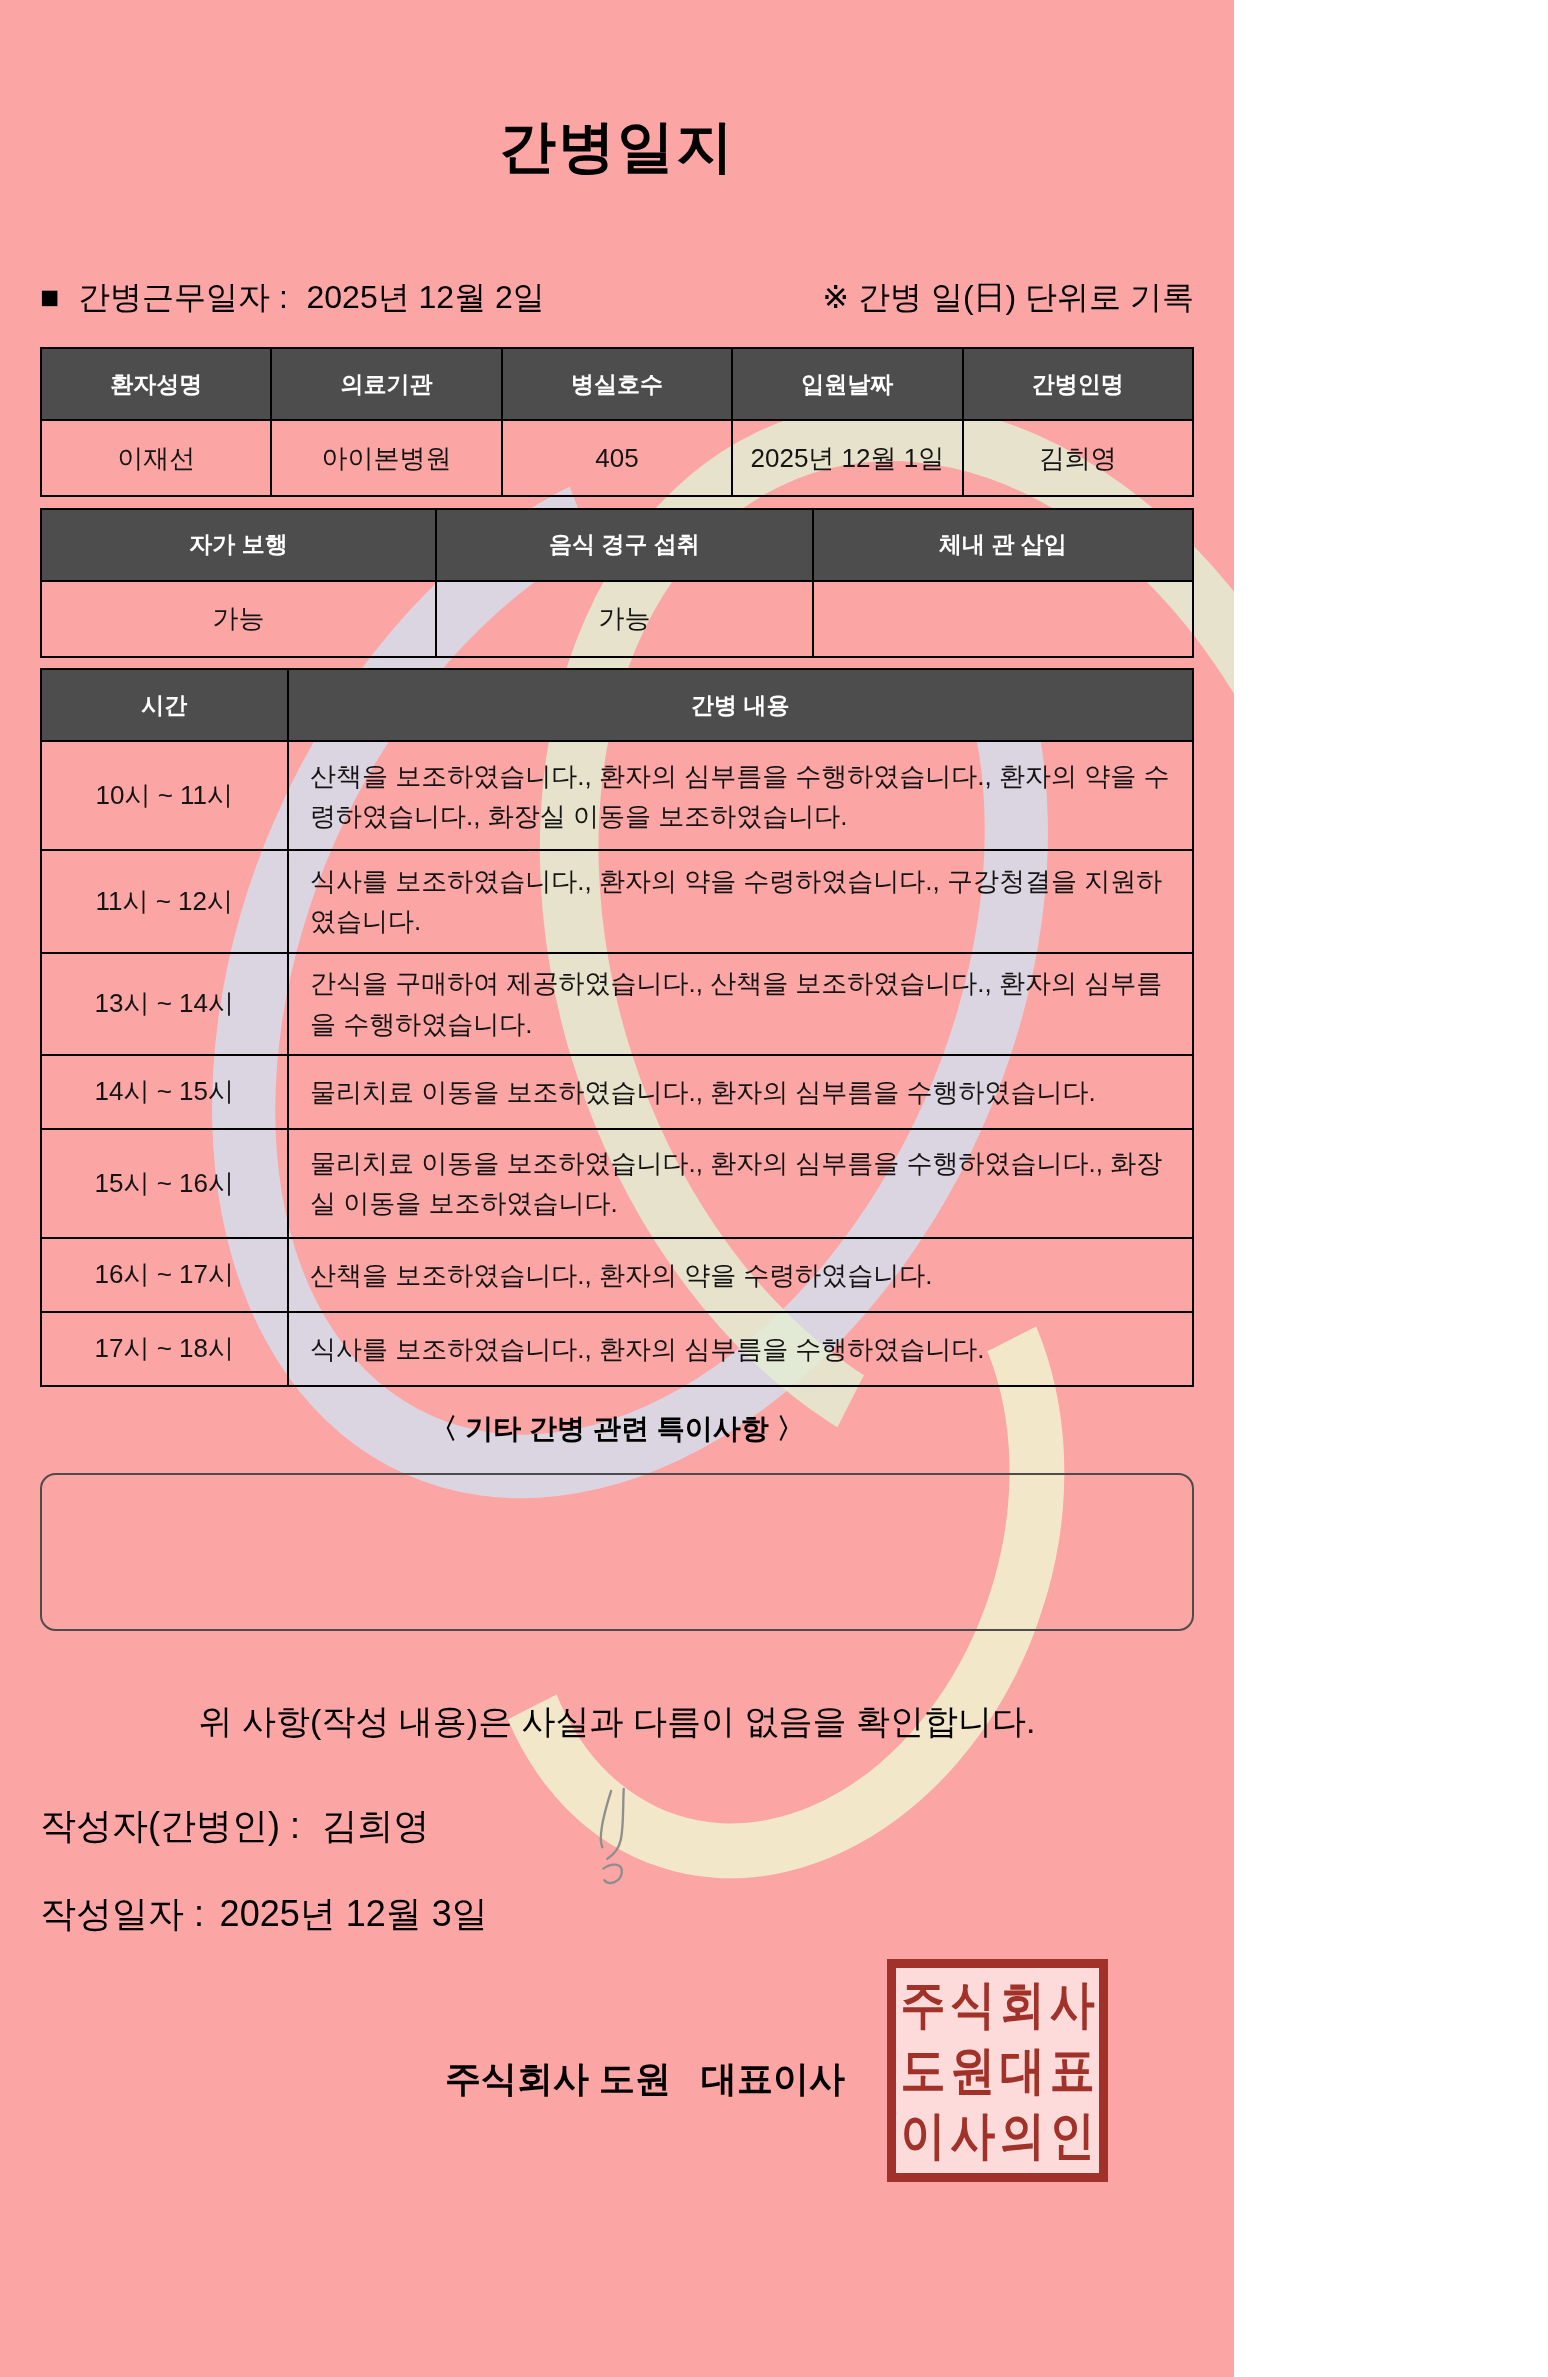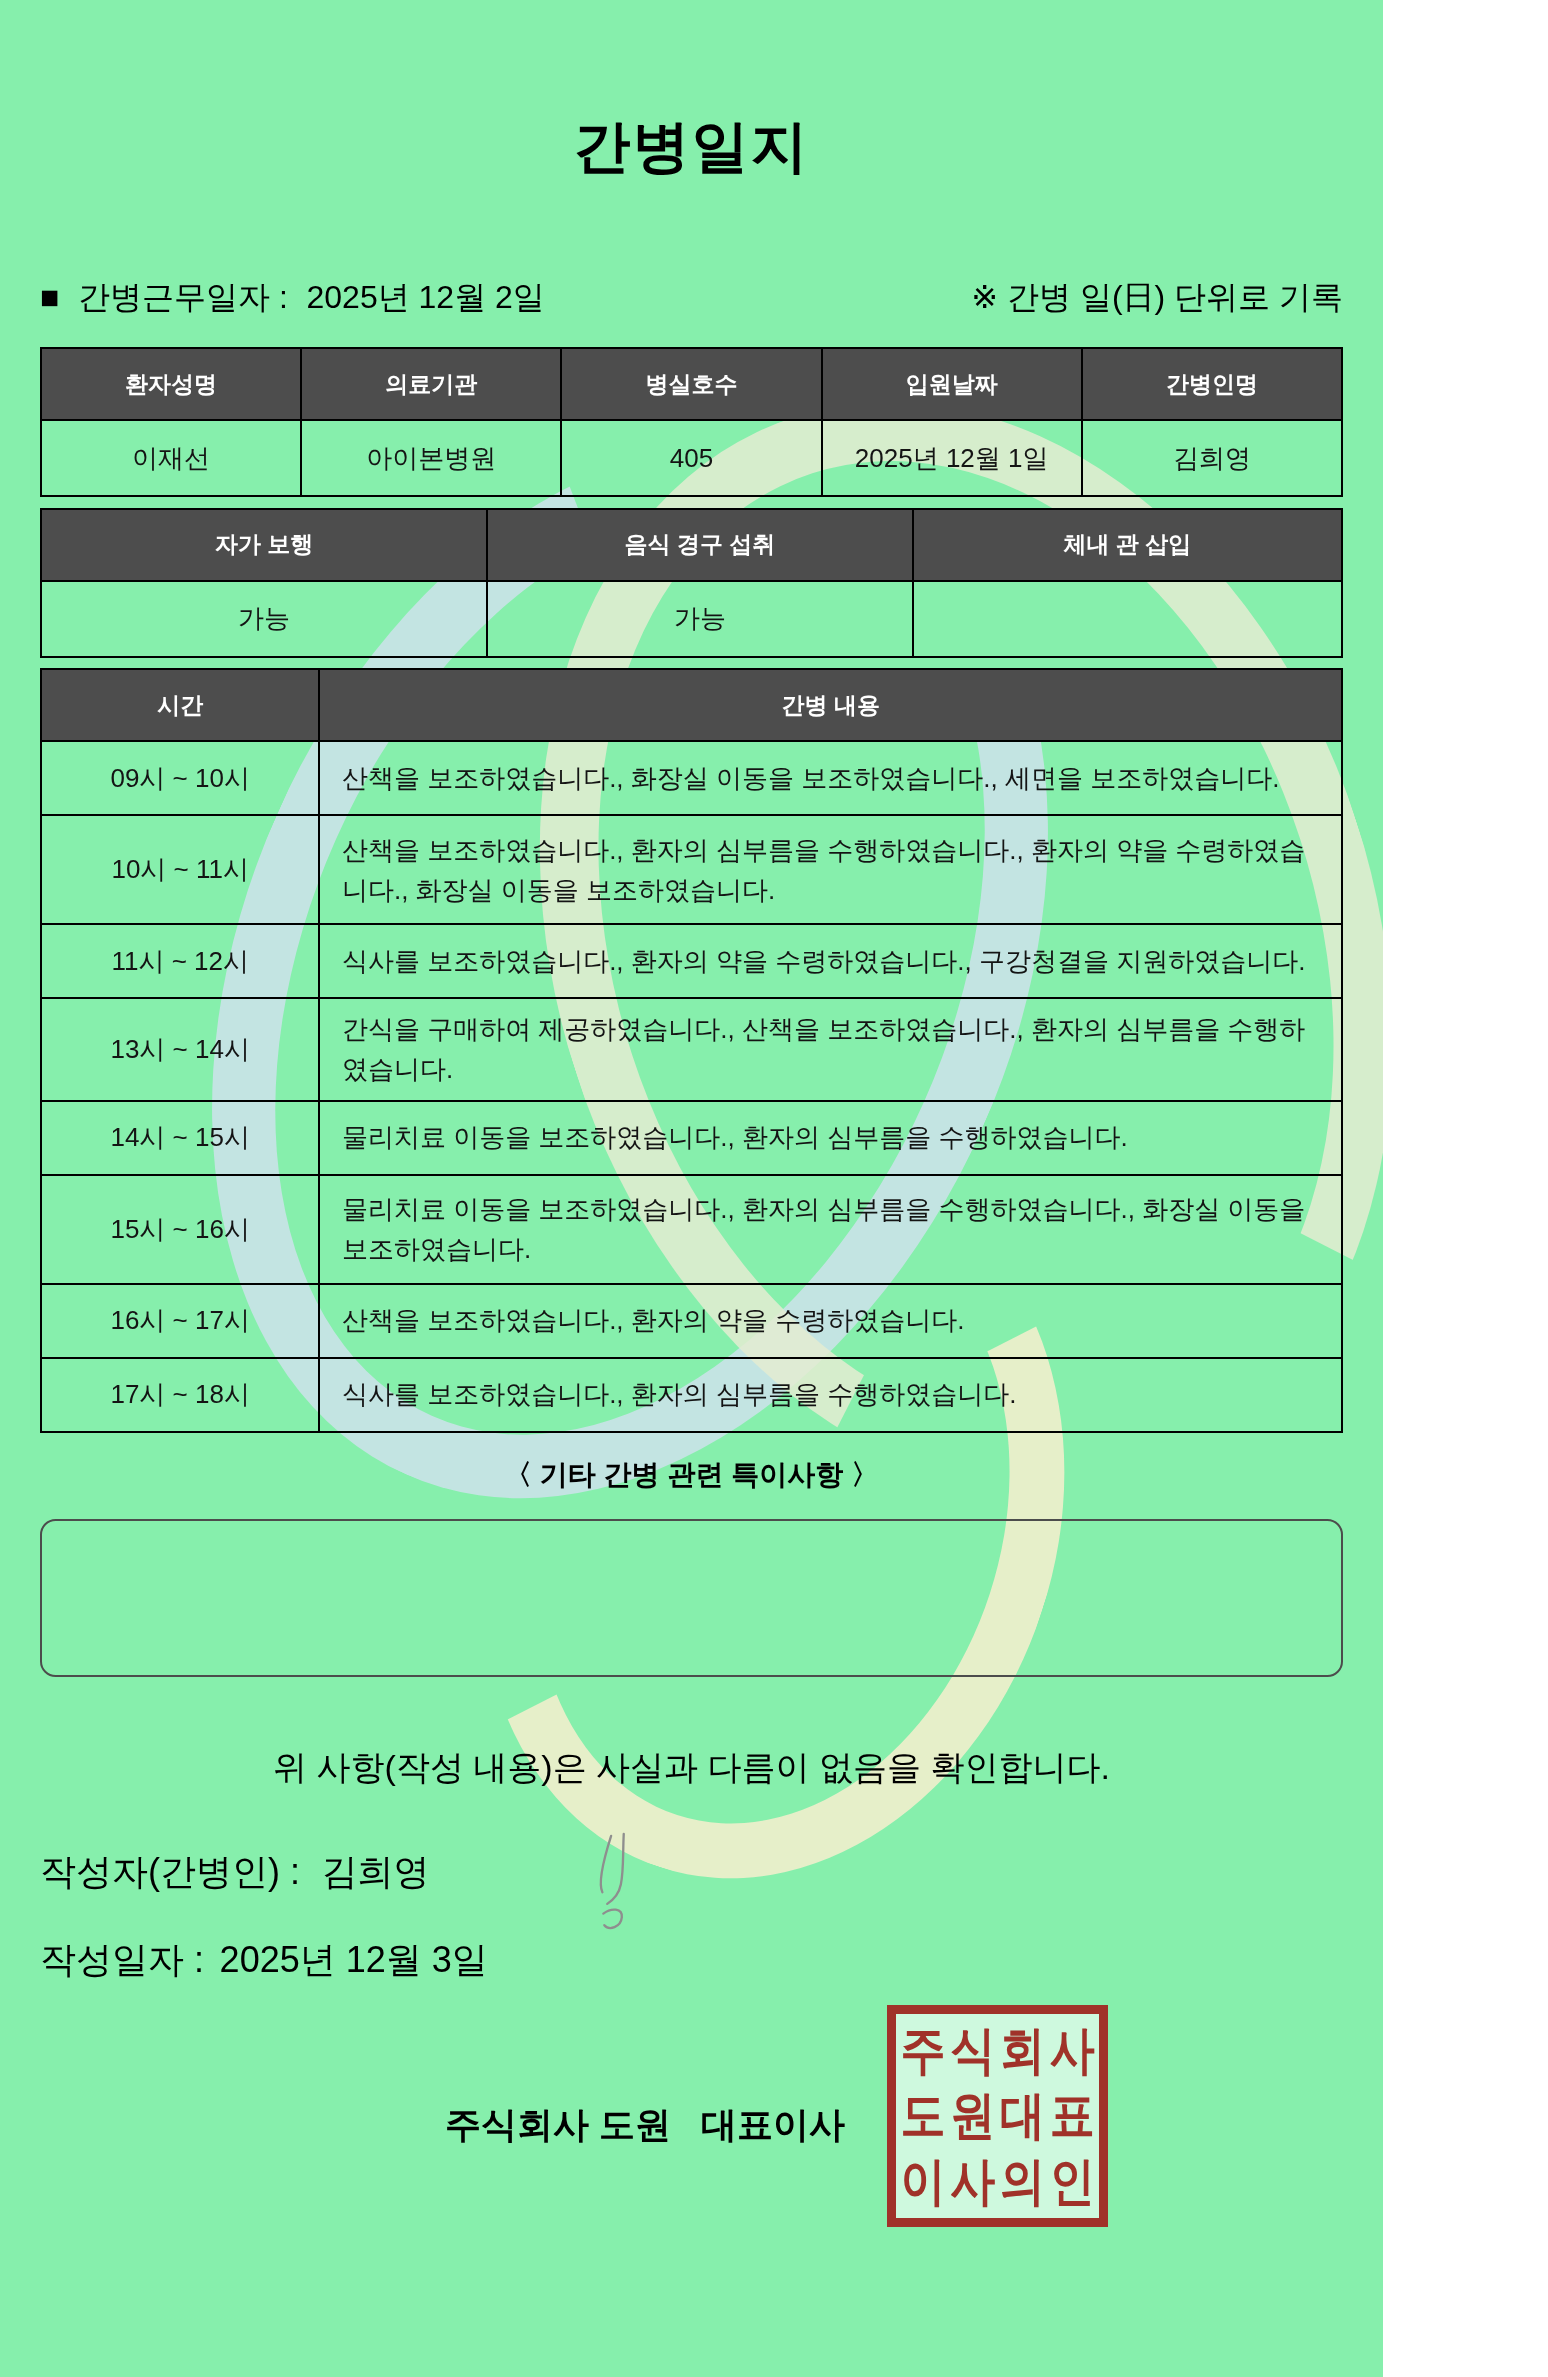--- a/index.html
+++ b/index.html
@@ -1,19 +1,19 @@
 <!DOCTYPE html>
 <html><head>
 <meta charset="utf-8">
 <style>
   html,body{margin:0;padding:0;background:#fff;}
   .page{
     position:relative;
-    width:1383px;height:2378px;
-    background:#86efac;
+    width:1234px;height:2378px;
+    background:#fca5a5;
     overflow:hidden;
     font-family:"Liberation Sans","DejaVu Sans",sans-serif;
     color:#111;
   }
   
   .watermark{position:absolute;inset:0;z-index:0;pointer-events:none;}
   .wm{position:absolute;border-radius:50%;}
   .wm-blue{
     left:244px;top:419px;width:644px;height:975px;
     border:64px solid #d3e2f0;
@@ -192,24 +192,20 @@
 
     <table class="tbl t3">
       <colgroup>
           <col style="width:21.4%">
           <col style="width:78.6%">
         </colgroup>
       <tbody>
         <tr>
           <th>시간</th>
           <th>간병 내용</th>
-        </tr>
-        <tr class="single">
-          <td class="time">09시 ~ 10시</td>
-          <td class="content">산책을 보조하였습니다., 화장실 이동을 보조하였습니다., 세면을 보조하였습니다.</td>
         </tr>
         <tr class="double">
           <td class="time">10시 ~ 11시</td>
           <td class="content">산책을 보조하였습니다., 환자의 심부름을 수행하였습니다., 환자의 약을 수령하였습니다., 화장실 이동을 보조하였습니다.</td>
         </tr>
         <tr class="single">
           <td class="time">11시 ~ 12시</td>
           <td class="content">식사를 보조하였습니다., 환자의 약을 수령하였습니다., 구강청결을 지원하였습니다.</td>
         </tr>
         <tr class="single">

